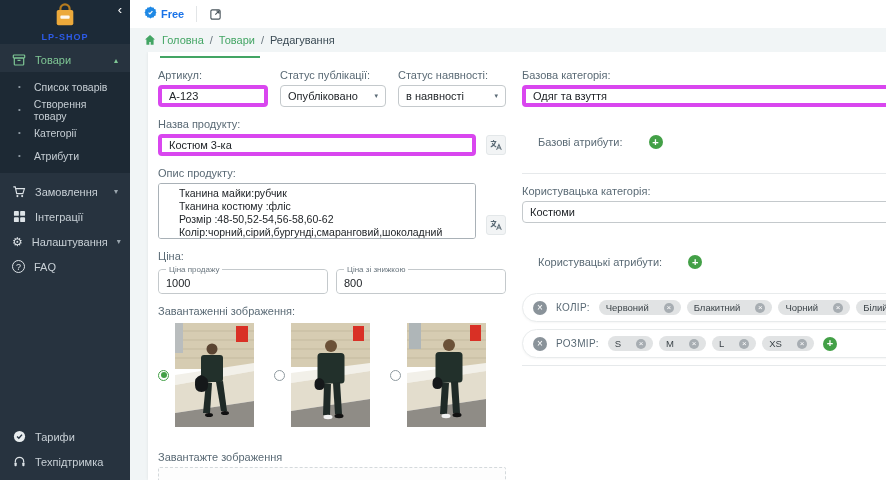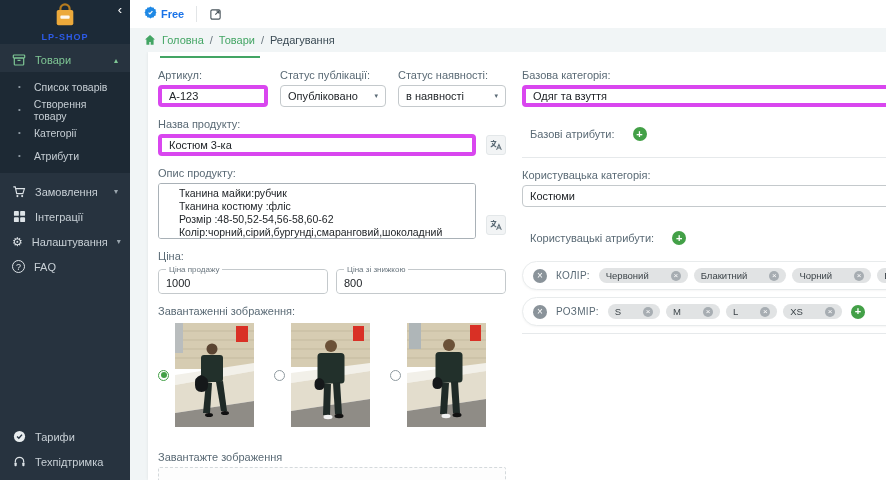--- a/index.html
+++ b/index.html
@@ -88,36 +88,36 @@
   .radio.sel { border-color:#43A047; }
   .radio.sel::after { content:""; position:absolute; inset:1.5px; border-radius:50%;
     background:#43A047; }
   .pimg { width:79px; height:104px; display:block; cursor:pointer; }
 
   .dropzone { width:348px; height:46px; border:1px dashed #D4D9DC; border-radius:2px;
     background:#FDFDFD; display:flex; align-items:center; justify-content:center;
     margin-top:4px; cursor:pointer; }
 
   .attr-head { display:flex; align-items:center; gap:10px; margin:13px 0 9px 0; }
-  .attr-head .f-label { margin:8px; }
+  .attr-head .f-label { margin:16px; }
   .plus-btn { width:14px; height:14px; border-radius:50%; background:#43A047; color:#fff;
     font-size:11px; line-height:13px; font-weight:bold; display:flex; align-items:center;
     justify-content:center; cursor:pointer; flex:none; }
   hr.thin { border:none; border-top:1px solid #E6E9EB; margin:0; }
 
   .pill-row { border:1px solid #E8EBEC; border-radius:15px; height:29px; display:flex;
     align-items:center; gap:9px; padding:0 10px; margin-bottom:7px;
     box-shadow:0 1px 2px rgba(0,0,0,.04); background:#fff; }
   .x-big { width:14px; height:14px; border-radius:50%; background:#8A939A; color:#fff;
     font-size:10px; line-height:13px; display:flex; align-items:center; justify-content:center;
     cursor:pointer; flex:none; }
   .pill-label { font-size:10px; color:#5A6A75; letter-spacing:.3px; }
   .chips { display:flex; align-items:center; gap:6px; }
   .chip { background:#E1E3E4; border-radius:10px; padding:2px 7px; display:flex;
-    align-items:center; gap:22px; font-size:9.5px; color:#3C4449; }
+    align-items:center; gap:15px; font-size:9.5px; color:#3C4449; }
   .chip .x { width:10px; height:10px; border-radius:50%; background:#A7ADB2; color:#fff;
     font-size:8px; line-height:9px; display:flex; align-items:center; justify-content:center;
     cursor:pointer; }
 </style>
 </head>
 <body>
 
 <div class="app">
 
   <div class="sidebar">

